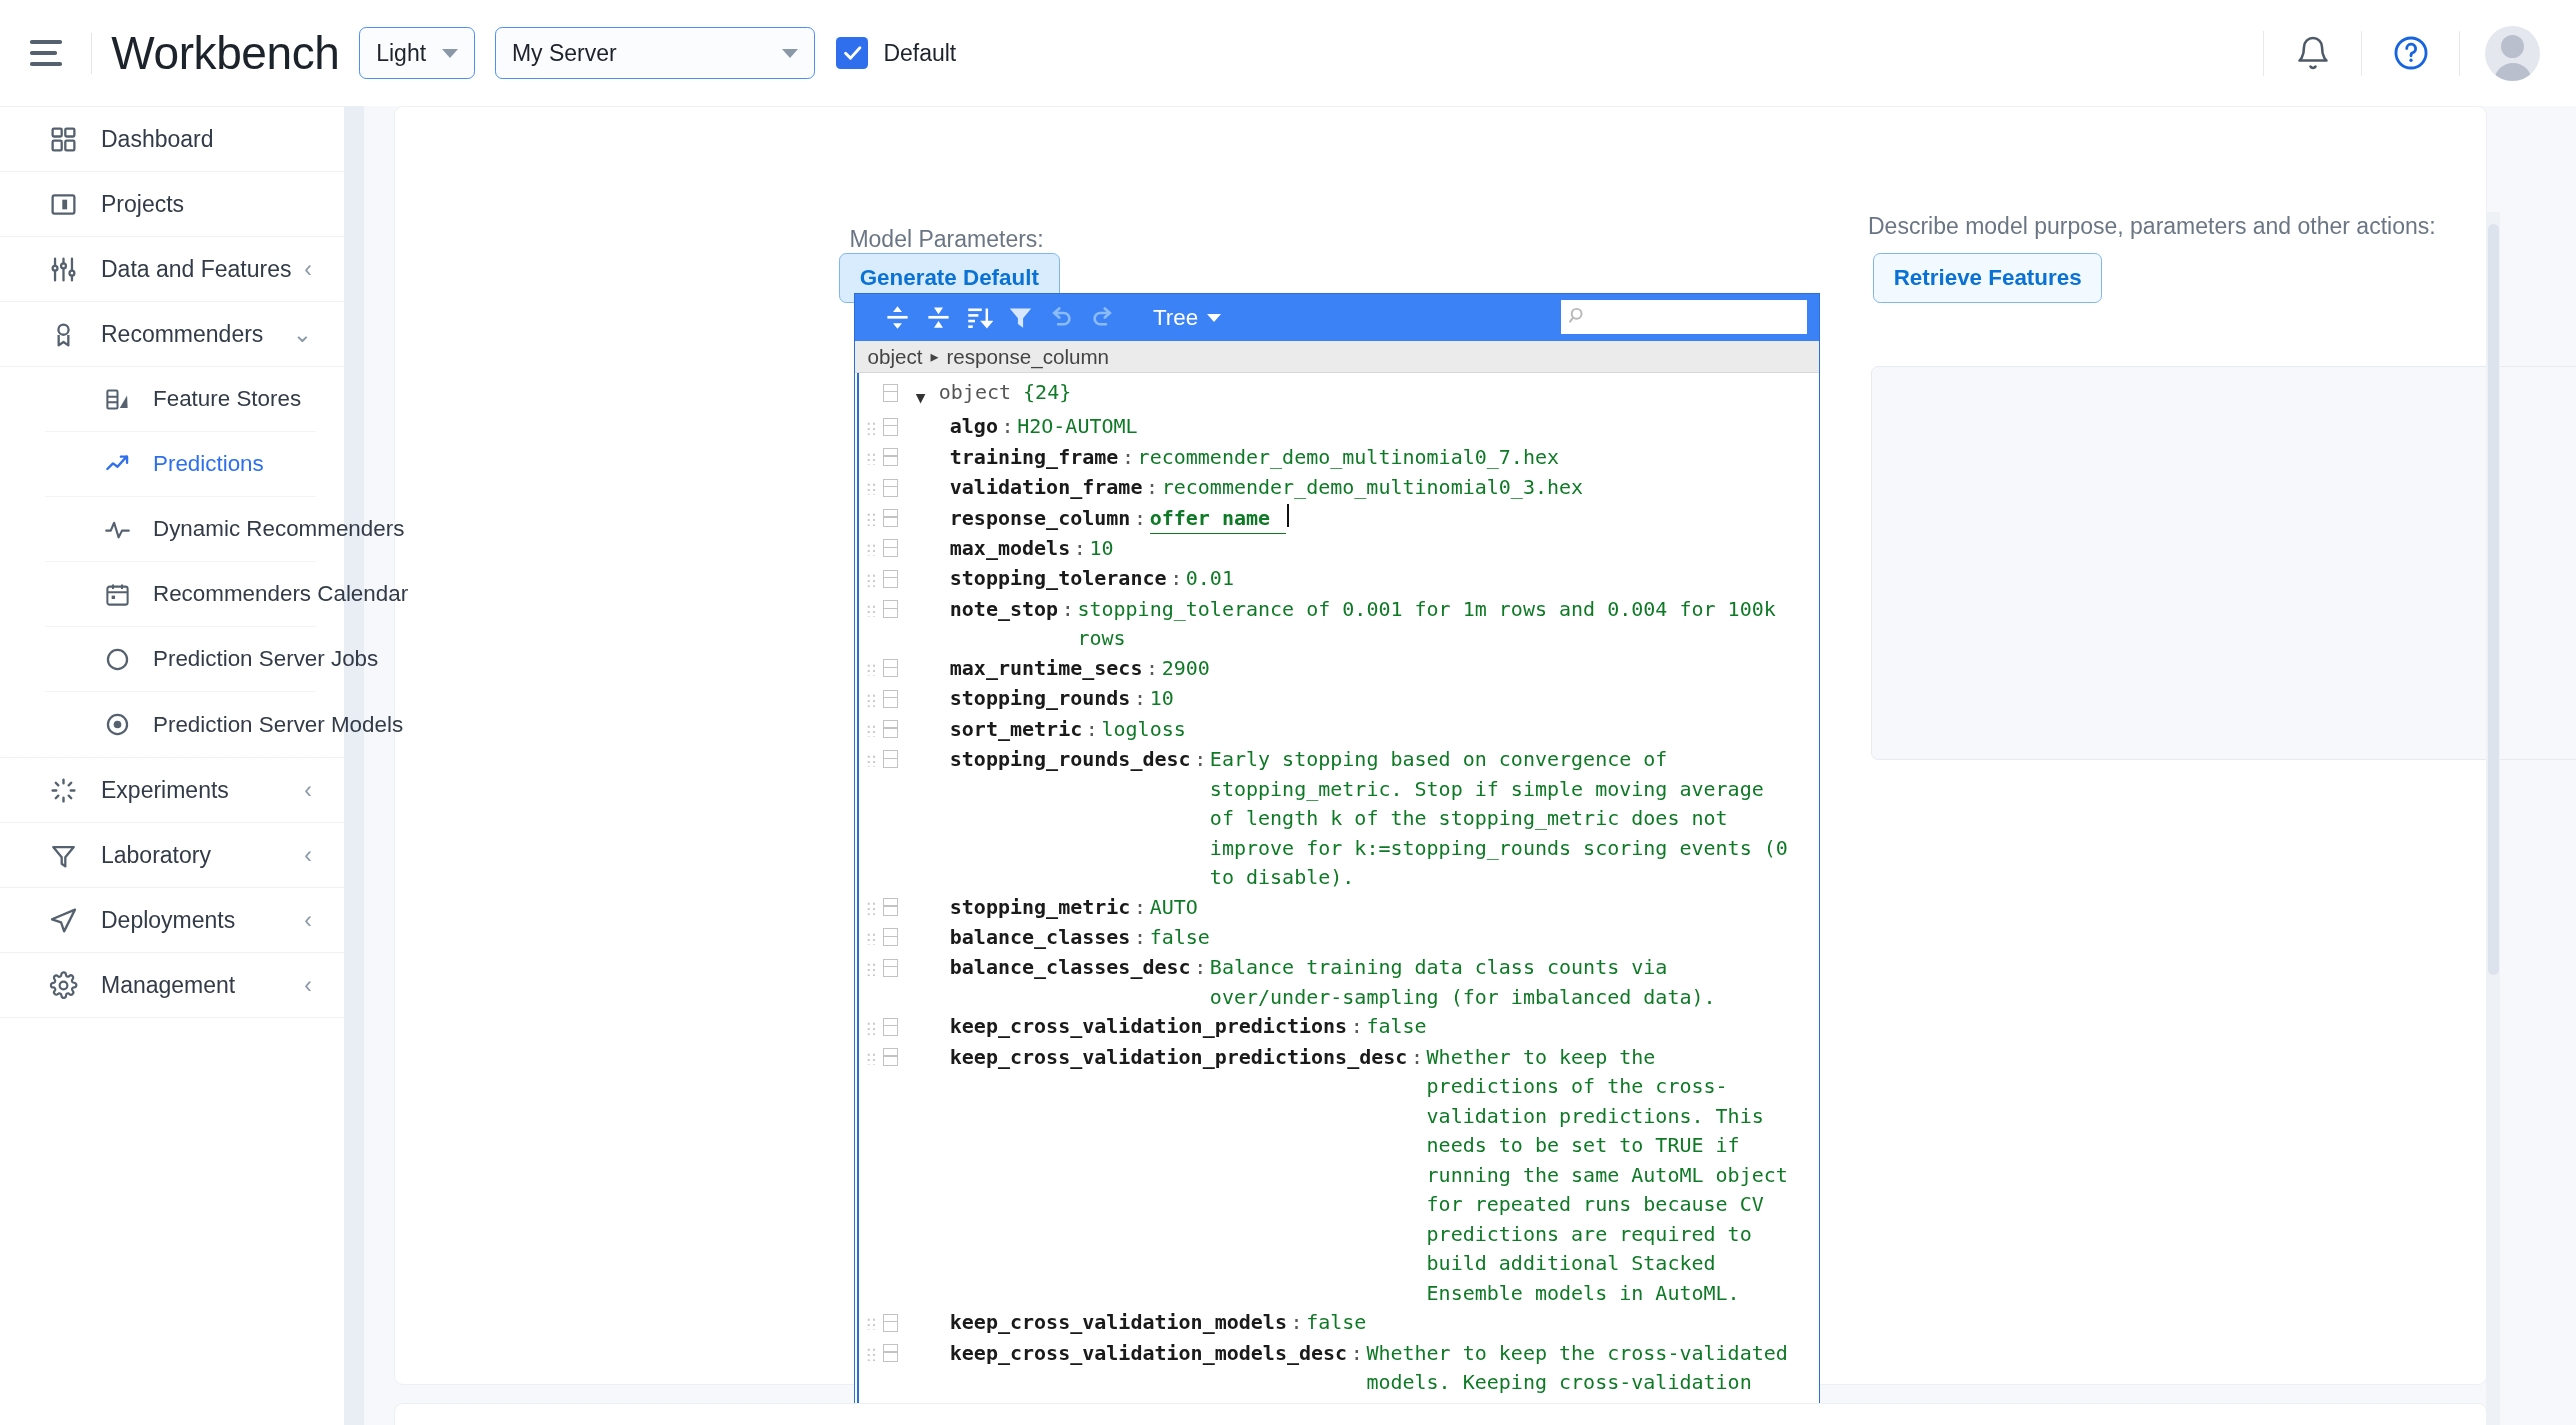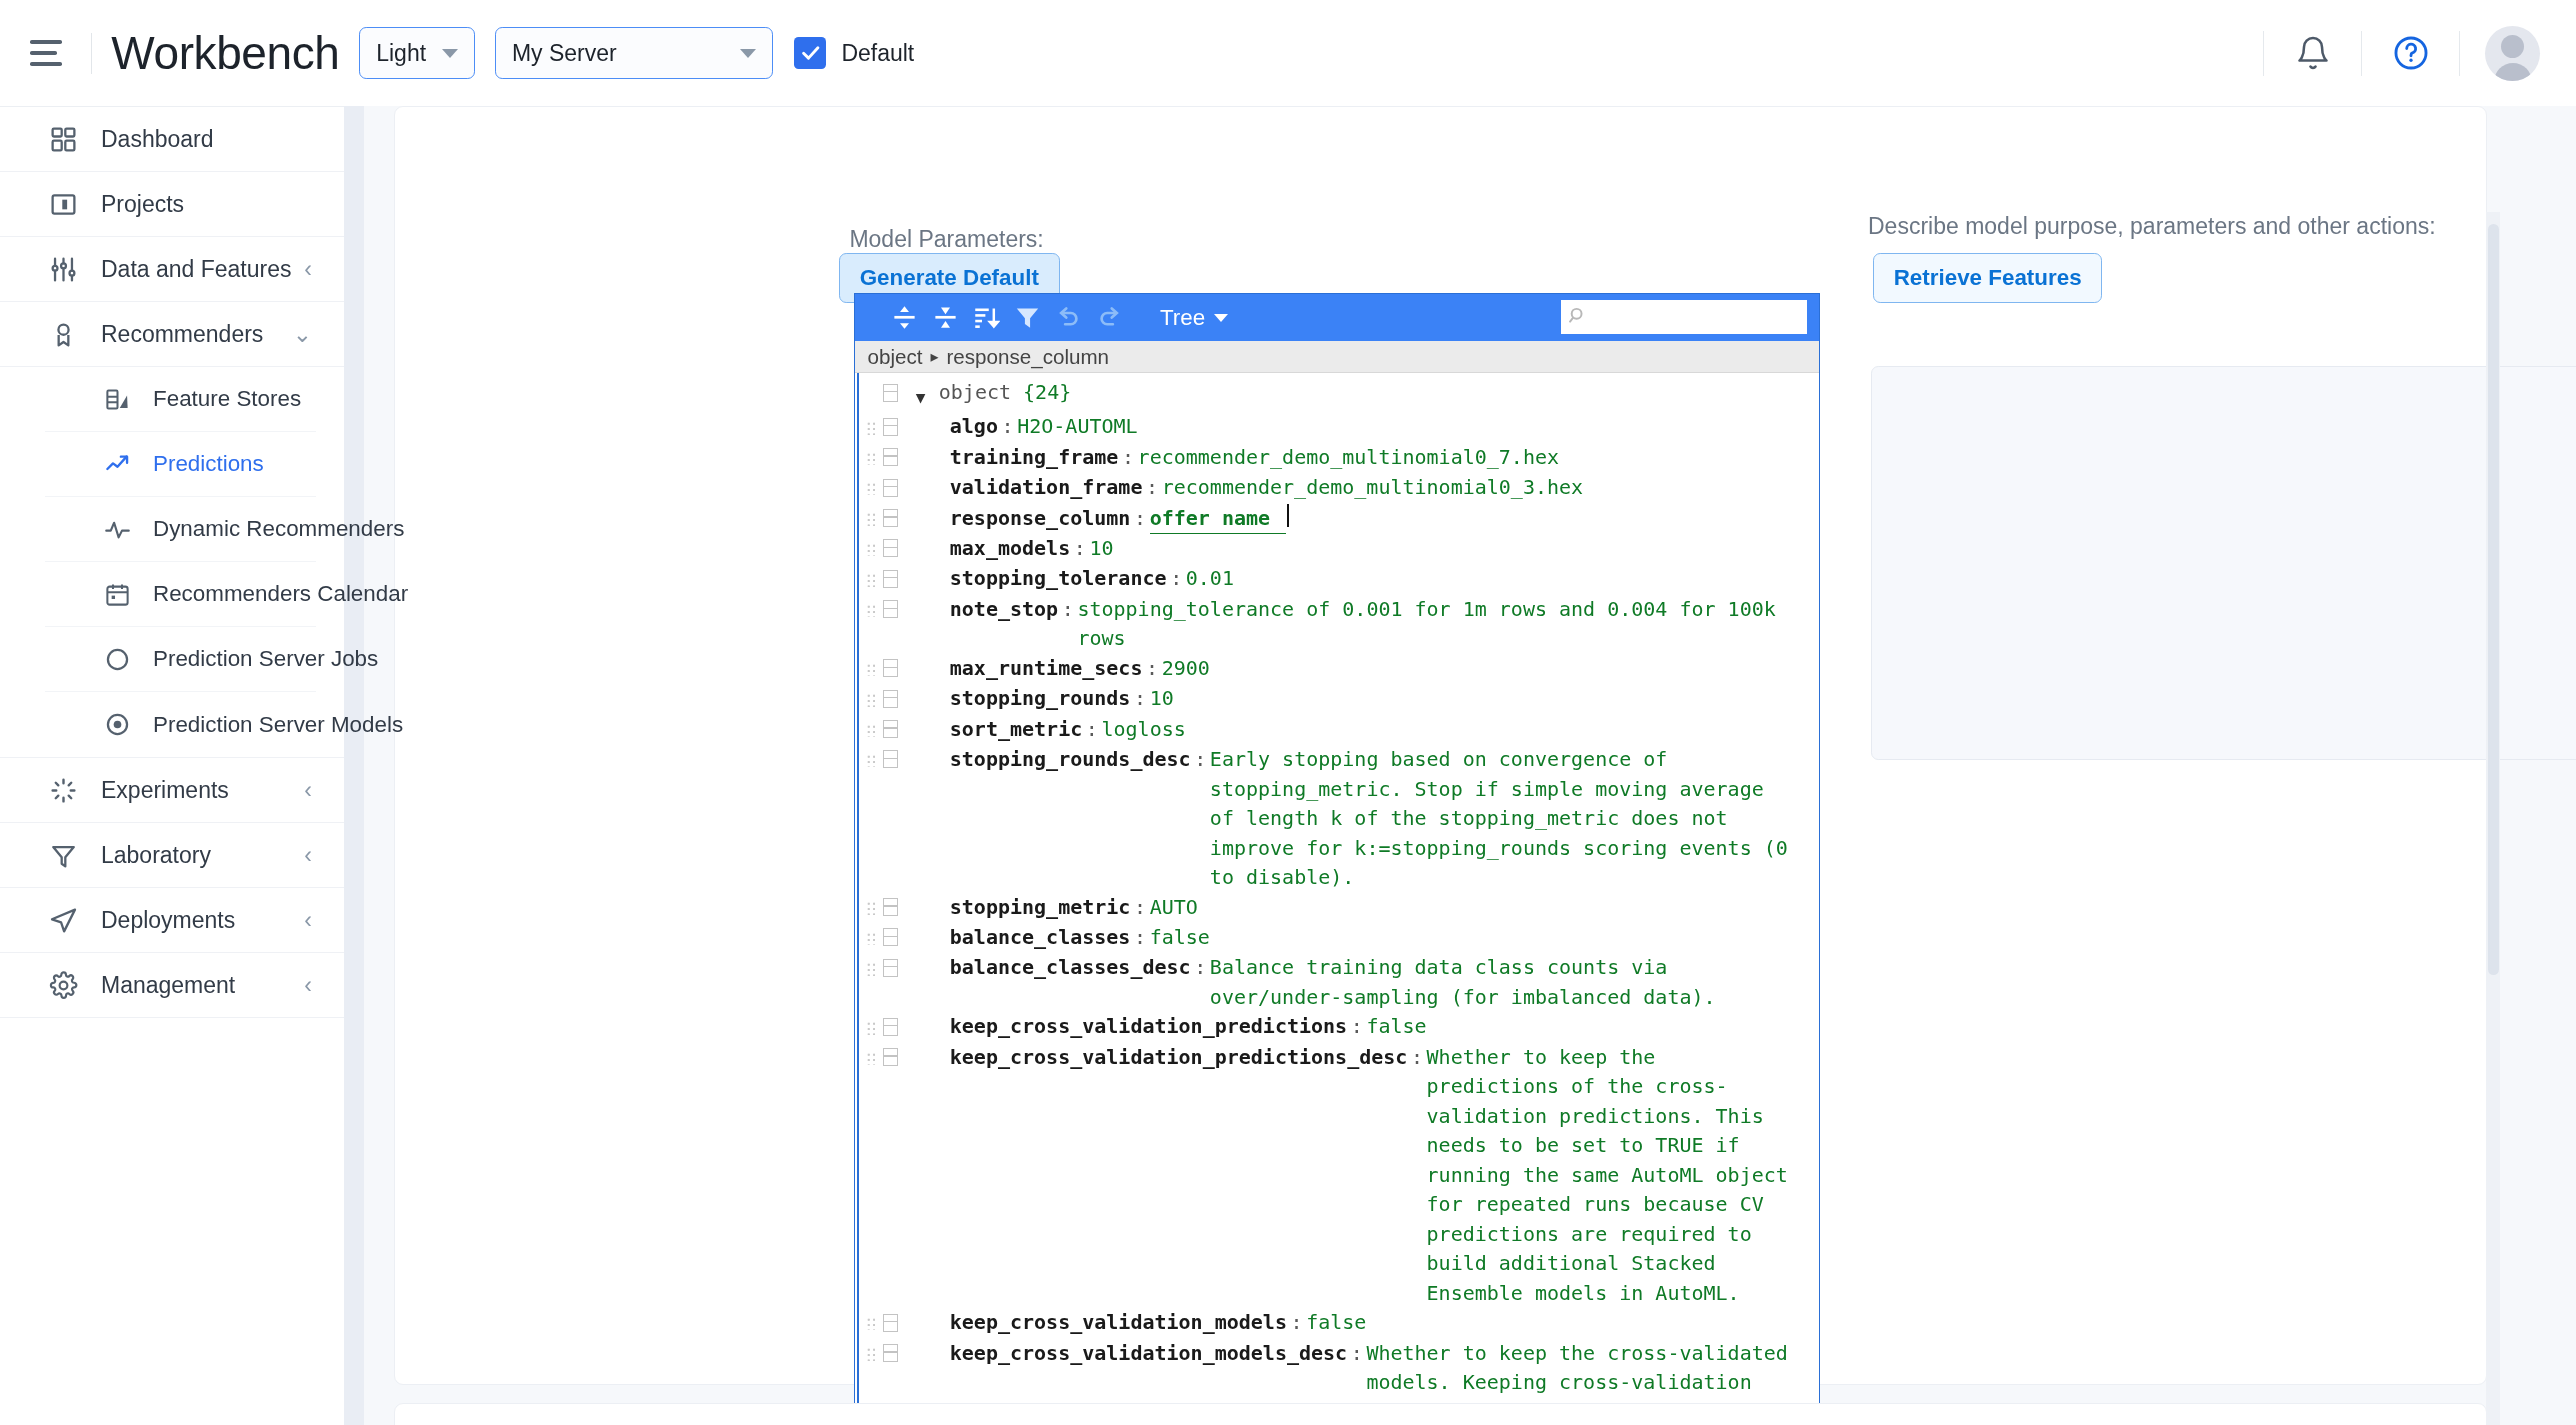--- a/index.html
+++ b/index.html
@@ -31,21 +31,21 @@
     white-space:nowrap; margin-right:19.7px;
   }
 
   .select-box {
     height:52px; border:1.3px solid #4c8df6; border-radius:7.2px;
     background:#fbfcfe; display:flex; align-items:center;
     padding:0 16px; color:#1d232b; font-size:23px; cursor:pointer;
     position:relative;
   }
   #theme-select { width:116px; margin-right:19.7px; }
-  #server-select { width:278px; margin-right:21.5px; }
+  #server-select { width:320px; margin-right:21.5px; }
   .select-box .sel-label { flex:1; white-space:nowrap; overflow:hidden; }
   .caret {
     width:0;height:0;border-left:8px solid transparent;border-right:8px solid transparent;
     border-top:9px solid #8a98a8; margin-left:9px;
   }
 
   #default-check {
     width:32px;height:32px;border-radius:4.5px;background:#2f6fed;
     display:flex;align-items:center;justify-content:center; cursor:pointer;
   }
@@ -112,21 +112,21 @@
   .btn.soft { background:#d9ecfd; border:1.3px solid #7fb6f0; color:#0a72d4; }
   .btn.outline { background:#f2f9ff; border:1.3px solid #7fb6f0; color:#0a72d4; }
   .btn.solid { background:#1383e8; border:1.3px solid #1383e8; color:#ffffff; }
 
   
   #jsoneditor {
     position:absolute; left:459px; top:186px; width:966px; height:1182px;
     border:1.8px solid #2a6fd6; background:#fff; overflow:hidden;
   }
   #je-menu {
-    height:47px; background:#3b82f6; display:flex; align-items:center; padding-left:29px;
+    height:47px; background:#3b82f6; display:flex; align-items:center; padding-left:22px;
     position:relative;
   }
   .je-btn { width:41px;height:39px; display:flex;align-items:center;justify-content:center; cursor:pointer;}
   #je-mode { color:#ffffff; font-size:22.4px; margin-left:30px; display:flex; align-items:center; cursor:pointer;}
   #je-mode .caret2 { width:0;height:0;border-left:7.2px solid transparent;border-right:7.2px solid transparent;
       border-top:8px solid #fff; margin-left:9px;}
   #je-search {
     position:absolute; right:12.5px; top:6.3px; width:246px; height:34px;
     background:#fff; display:flex; align-items:center; padding:0 7.2px;
   }

